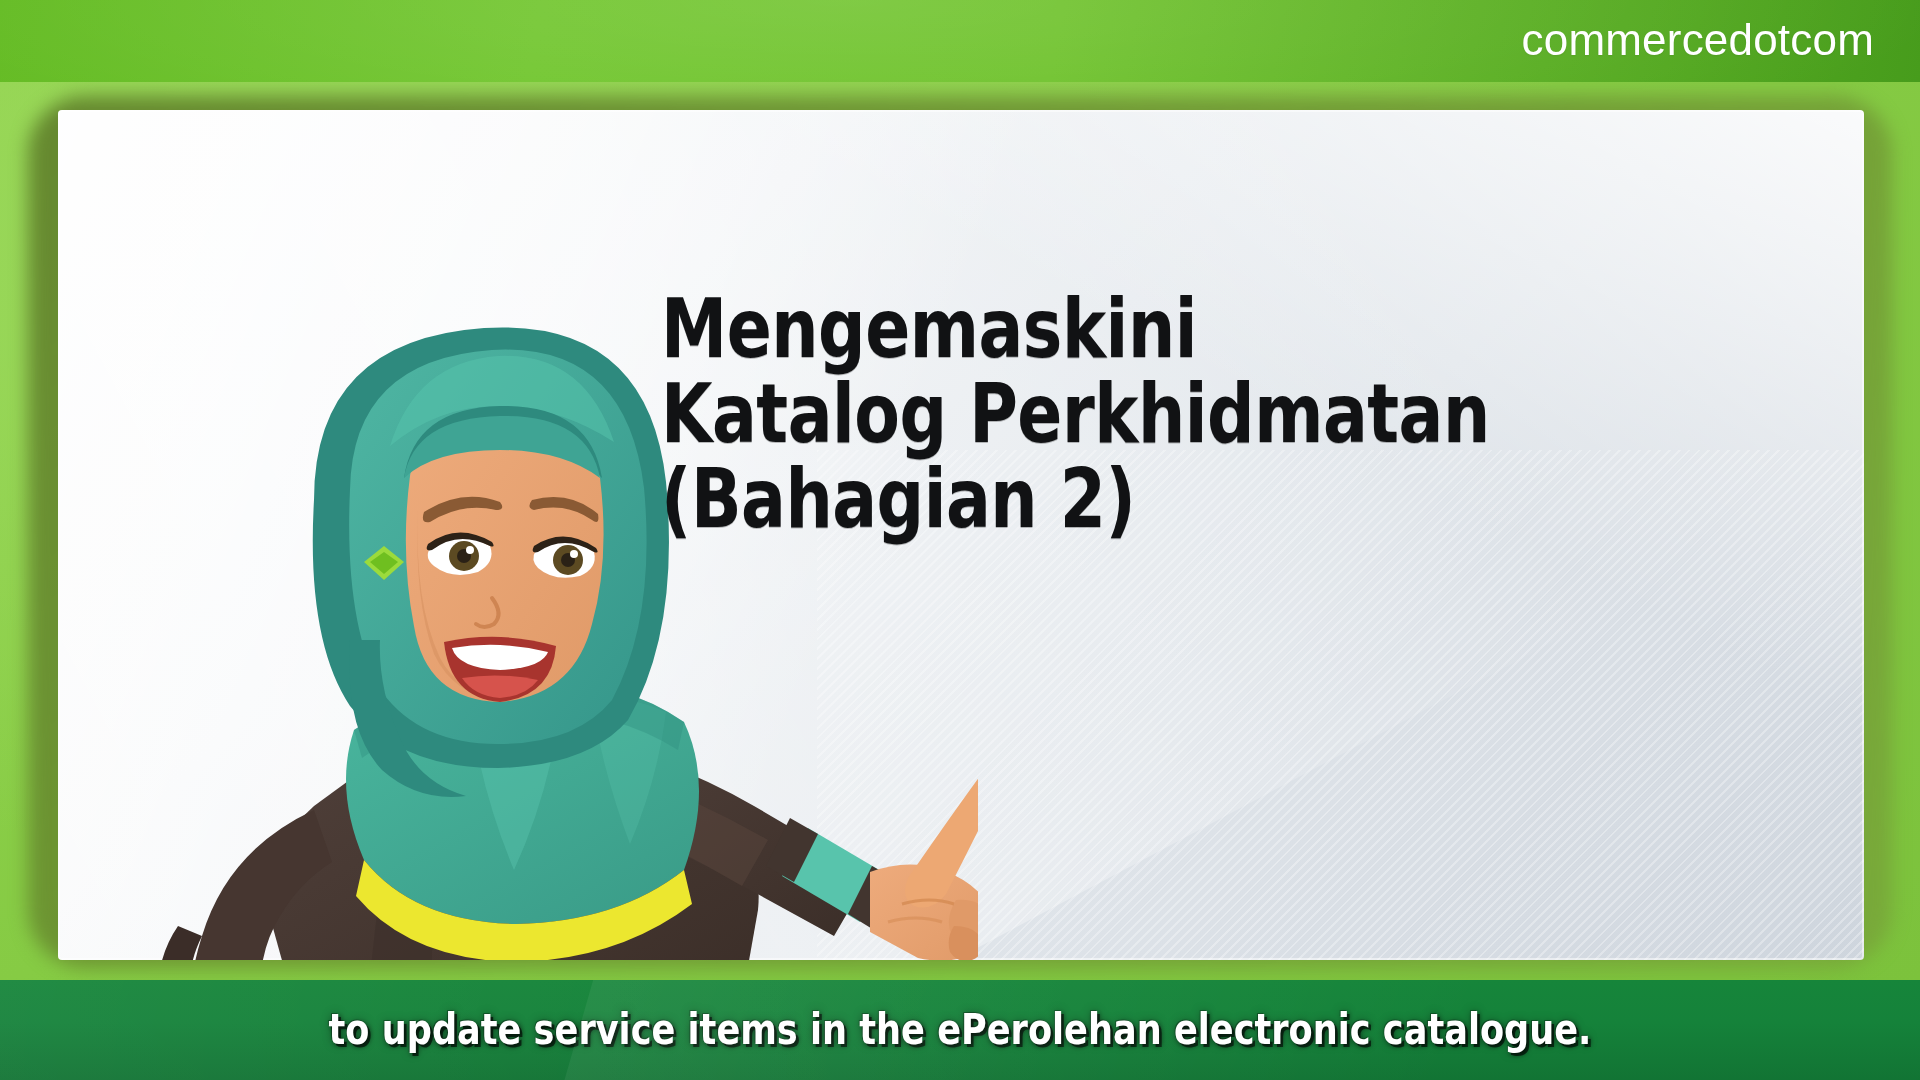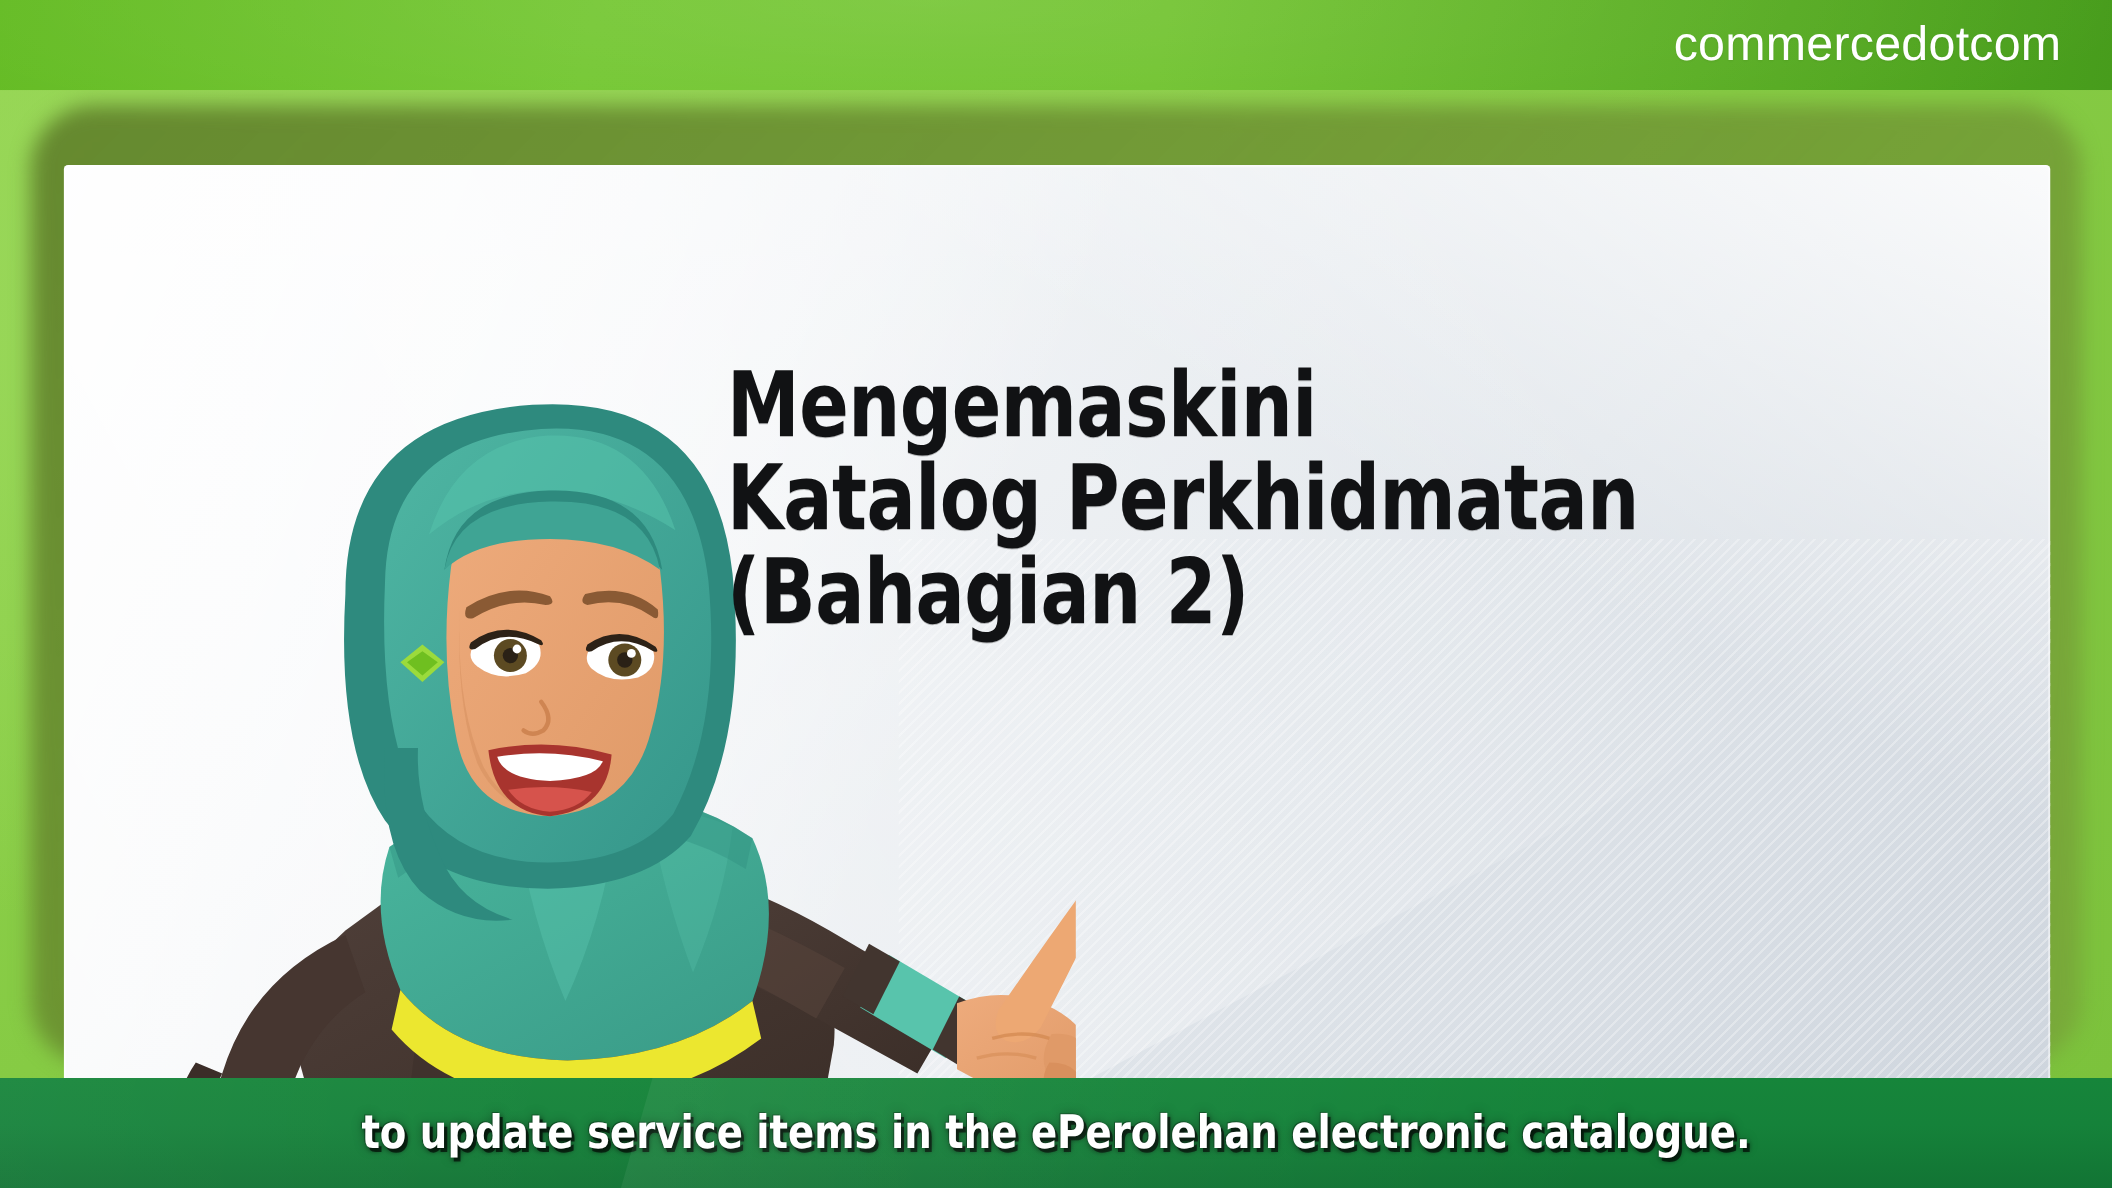--- a/index.html
+++ b/index.html
@@ -49,21 +49,20 @@
   
   #whiteboard {
     position:absolute; left:58px; top:28px; width:1806px; height:850px;
     border-radius:4px;
     background:
       linear-gradient(112deg, rgba(255,255,255,.95) 0%, rgba(255,255,255,.55) 26%, rgba(255,255,255,0) 46%),
       linear-gradient(208deg, rgba(255,255,255,.85) 0%, rgba(255,255,255,0) 34%),
       linear-gradient(135deg,#f4f6f8 0%,#eef1f4 30%,#e1e6eb 62%,#d6dce3 85%,#ced5dd 100%);
     box-shadow:inset 0 0 0 2px rgba(255,255,255,.5);
     overflow:hidden;
-    margin-top:40px;
   }
   
   #whiteboard::before{
     content:""; position:absolute; right:-4%; bottom:-10%;
     width:62%; height:70%;
     background:repeating-linear-gradient(135deg, rgba(255,255,255,.55) 0 2px, rgba(255,255,255,0) 2px 7px);
     opacity:.55; pointer-events:none;
   }
   
   #whiteboard::after{

